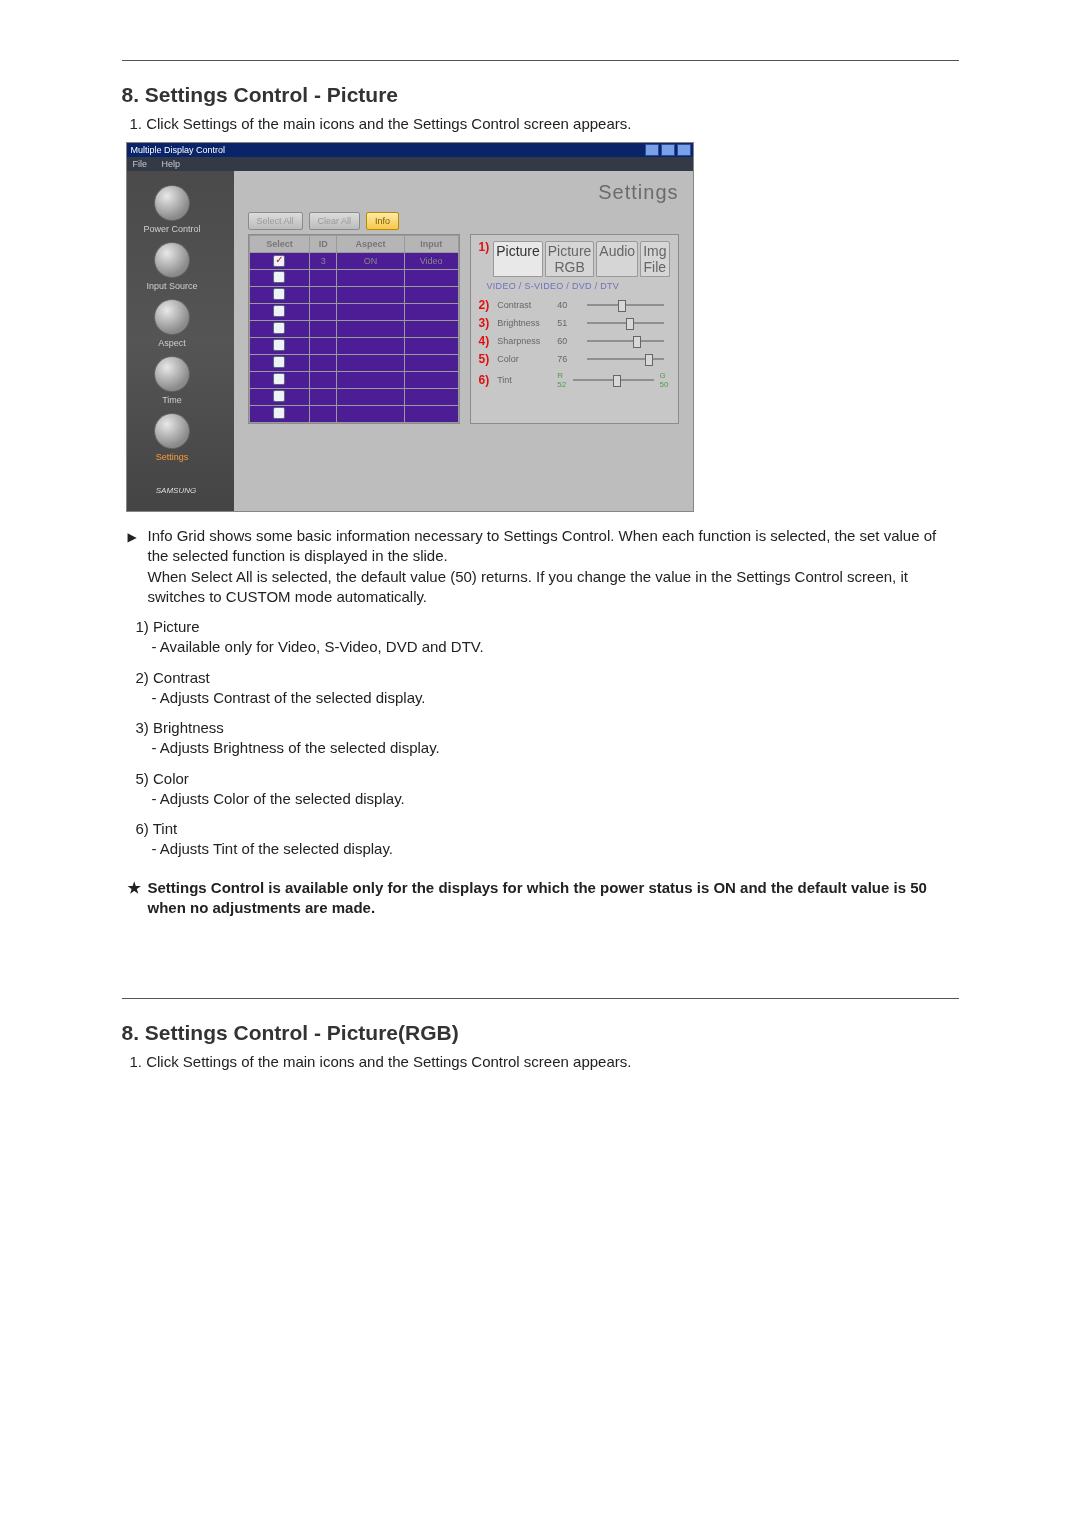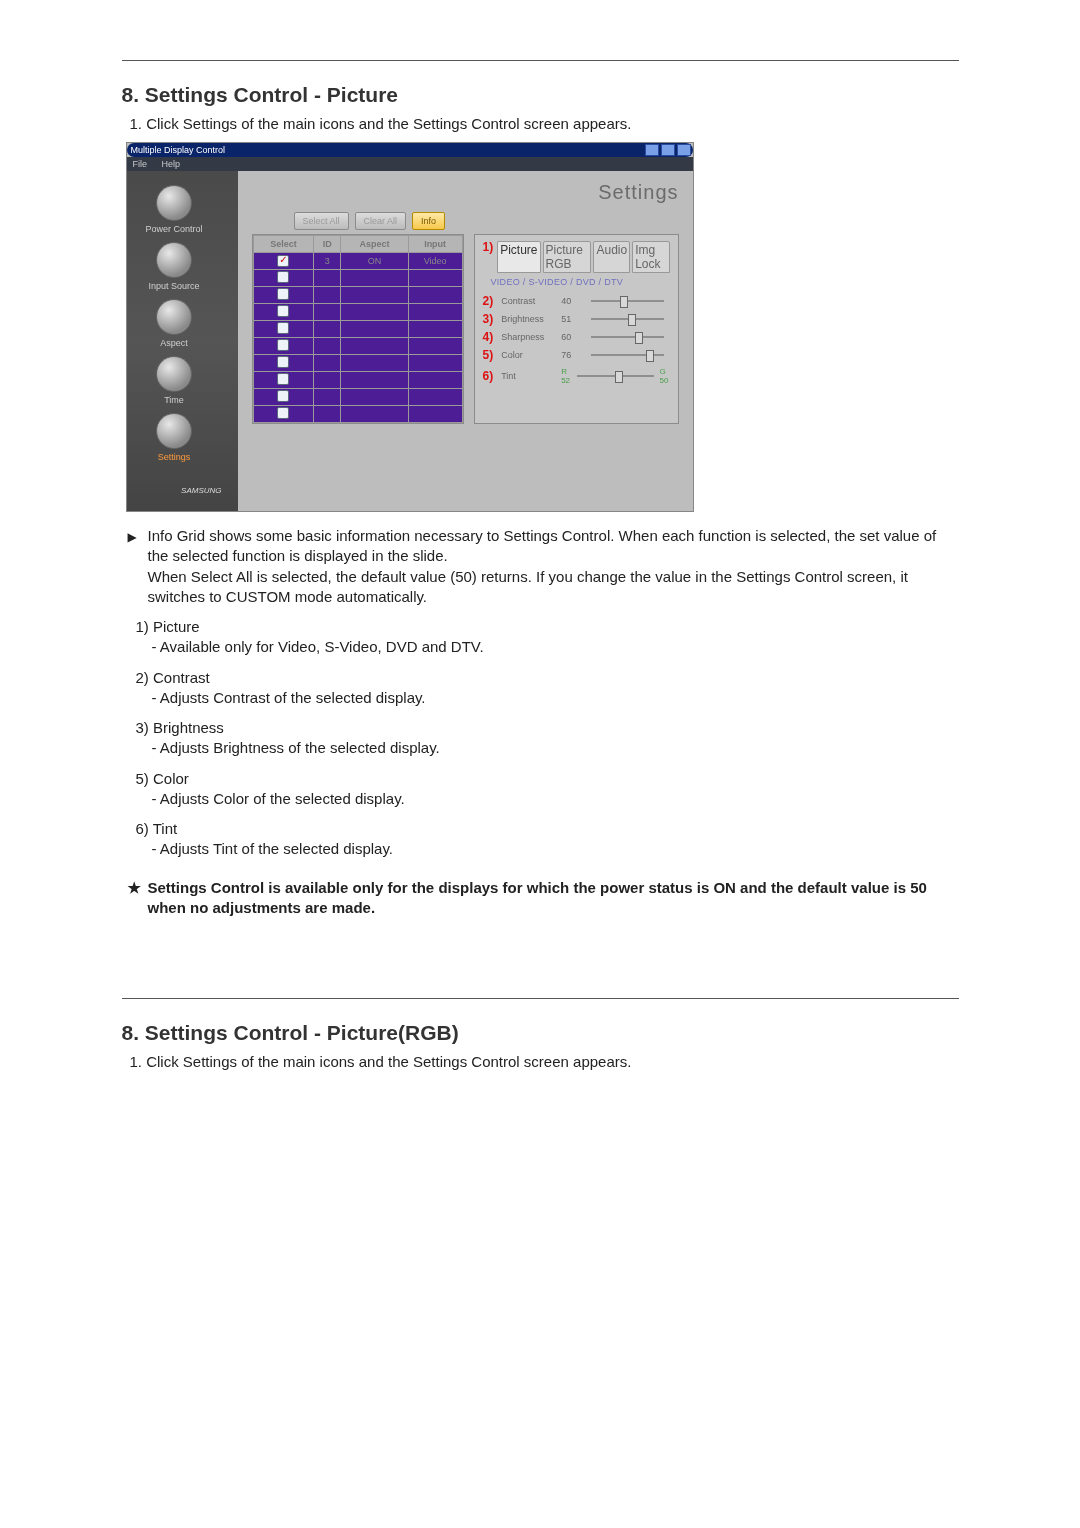--- a/index.html
+++ b/index.html
@@ -2,46 +2,46 @@
 <html><head>
 <meta charset="utf-8">
 <style>
   html,body{margin:0;padding:0;background:#fff;font-family:Arial,Helvetica,sans-serif;color:#222;}
   .page{width:1067px;min-height:1528px;margin:0 auto;position:relative;padding:60px 115px 0 115px;box-sizing:border-box;}
   hr.rule{border:none;border-top:1px solid #555;margin:0 0 22px 0;}
   h2.sec{font-size:21px;font-weight:bold;margin:0 0 8px 0;color:#333;}
   .step{font-size:15px;margin:0 0 10px 8px;}
   
   .shot{width:566px;margin:6px 0 14px 4px;border:1px solid #868686;background:#bcbcbc;font-size:9px;color:#ddd;}
-  .titlebar{height:14px;background:#0a246a;color:#fff;font-size:9px;line-height:14px;padding:0 4px;position:relative;border-radius:7px;}
+  .titlebar{height:14px;background:#0a246a;color:#fff;font-size:9px;line-height:14px;padding:0 4px;position:relative;}
   .titlebar .winbtns{position:absolute;right:2px;top:1px;display:flex;gap:2px;}
   .titlebar .winbtns span{width:12px;height:10px;background:#7aa0e8;border:1px solid #2a4ca0;display:inline-block;}
   .menubar{height:14px;background:#333a46;color:#c8c8c8;font-size:9px;line-height:14px;padding:0 6px;}
   .menubar span{margin-right:12px;}
   .appbody{display:flex;background:#bdbdbd;}
   .sidebar{width:95px;background:linear-gradient(#4a4a4a,#555,#444);padding:14px 16px 10px 0;}
   .sbitem{text-align:center;color:#cfcfcf;font-size:9px;margin-bottom:8px;}
   .sbitem .ico{width:34px;height:34px;border-radius:50%;margin:0 auto 3px auto;background:radial-gradient(circle at 35% 30%,#e8e8e8,#8a8a8a 70%);border:1px solid #666;}
   .sbitem.sel{color:#ff9a3c;}
-  .brand{color:#dcdcdc;font-size:8px;text-align:right;padding:16px 0 6px 8px;font-style:italic;}
+  .brand{color:#dcdcdc;font-size:8px;text-align:center;padding:16px 0 6px 8px;font-style:italic;}
   .mainpanel{flex:1;background:#bdbdbd;padding:10px 14px 18px 14px;position:relative;}
   .panelTitle{text-align:right;font-size:20px;color:#6b6b6b;font-family:Arial;letter-spacing:1px;margin-bottom:8px;}
-  .toolbar{display:flex;gap:6px;margin-bottom:4px;margin-left:42px;}
+  .toolbar{display:flex;gap:6px;margin-bottom:4px;}
   .tbtn{height:16px;line-height:16px;font-size:9px;color:#9a9a9a;background:linear-gradient(#dcdcdc,#bcbcbc);border:1px solid #8b8b8b;padding:0 8px;border-radius:2px;}
   .tbtn.info{background:linear-gradient(#ffe9a8,#f7c94b);color:#7a5a00;border-color:#b58b00;font-weight:normal;}
   .cols{display:flex;gap:10px;}
   .grid{border:1px solid #8c8c8c;background:#4c1d95;width:210px;}
   .grid table{border-collapse:collapse;width:100%;}
   .grid th,.grid td{border:1px solid #9a9a9a;font-size:9px;color:#888;text-align:center;height:16px;padding:0 2px;}
   .grid th{background:#b5b5b5;color:#777;}
   .grid td .cb{display:inline-block;width:10px;height:10px;border:1px solid #5a6a7a;background:#eef3f9;border-radius:2px;}
   .grid td .cb.chk{color:#c00;line-height:8px;font-size:10px;}
   .rightpanel{flex:1;border:1px solid #8c8c8c;background:#c7c7c7;padding:6px 8px 10px 8px;}
   .tabs{display:flex;gap:2px;margin-bottom:4px;}
-  .tabs .tab{font-size:12px;background:#d6d6d6;border:1px solid #999;padding:1px 2px;border-radius:2px 2px 0 0;color:#666;}
+  .tabs .tab{font-size:14px;background:#d6d6d6;border:1px solid #999;padding:1px 2px;border-radius:2px 2px 0 0;color:#666;text-align:center;}
   .tabs .tab.sel{background:#e8e8e8;color:#333;}
   .redlbl{position:absolute;font-size:12px;font-weight:bold;color:#d11;line-height:1;}
   .srcline{font-size:9px;color:#7070c0;margin:2px 0 8px 8px;letter-spacing:0.3px;}
   .srow{display:flex;align-items:center;margin:6px 0;font-size:9px;color:#666;}
   .srow .lbl{width:60px;padding-left:8px;}
   .srow .val{width:24px;text-align:left;}
   .srow .track{flex:1;height:2px;background:#8f8f8f;position:relative;margin:0 6px;}
   .srow .track .thumb{position:absolute;top:-4px;width:6px;height:10px;background:#d8d8d8;border:1px solid #666;}
   .srow .tcap{width:10px;font-size:8px;color:#4aa04a;}
   
@@ -182,21 +182,21 @@
                   </tr>
             </tbody>
               </table>
           </div>
           <div class="rightpanel" style="position:relative;">
             <div class="tabs">
               <span class="redlbl" style="position:static;margin-right:2px;">1)</span>
               <div class="tab sel">Picture</div>
               <div class="tab">Picture RGB</div>
               <div class="tab">Audio</div>
-              <div class="tab">Img Lock</div>
+              <div class="tab">Img File</div>
             </div>
             <div class="srcline">VIDEO / S-VIDEO / DVD / DTV</div>
 
             <div class="srow">
               <span class="redlbl" style="position:static;">2)</span>
               <span class="lbl">Contrast</span>
               <span class="val">40</span>
               <div class="track">
                   <div class="thumb" style="left:40%"></div>
                 </div>

